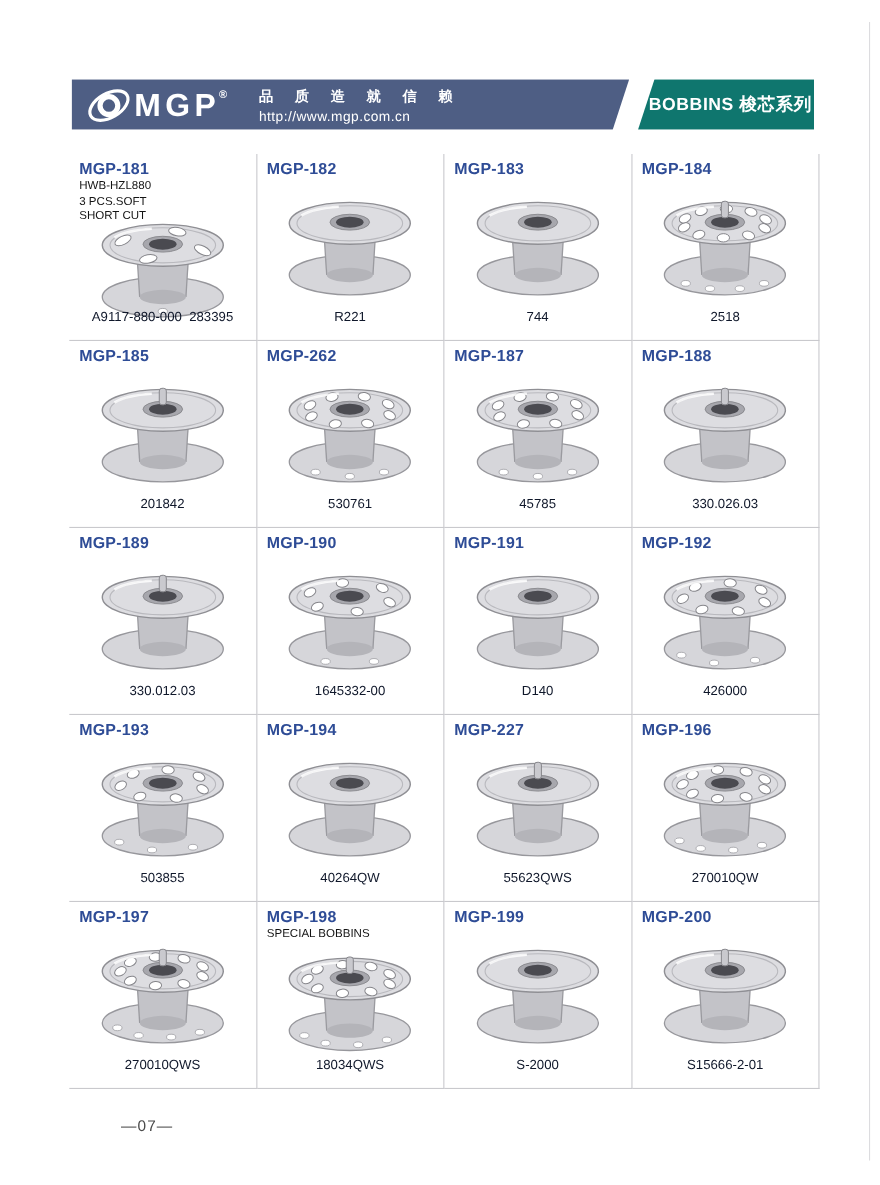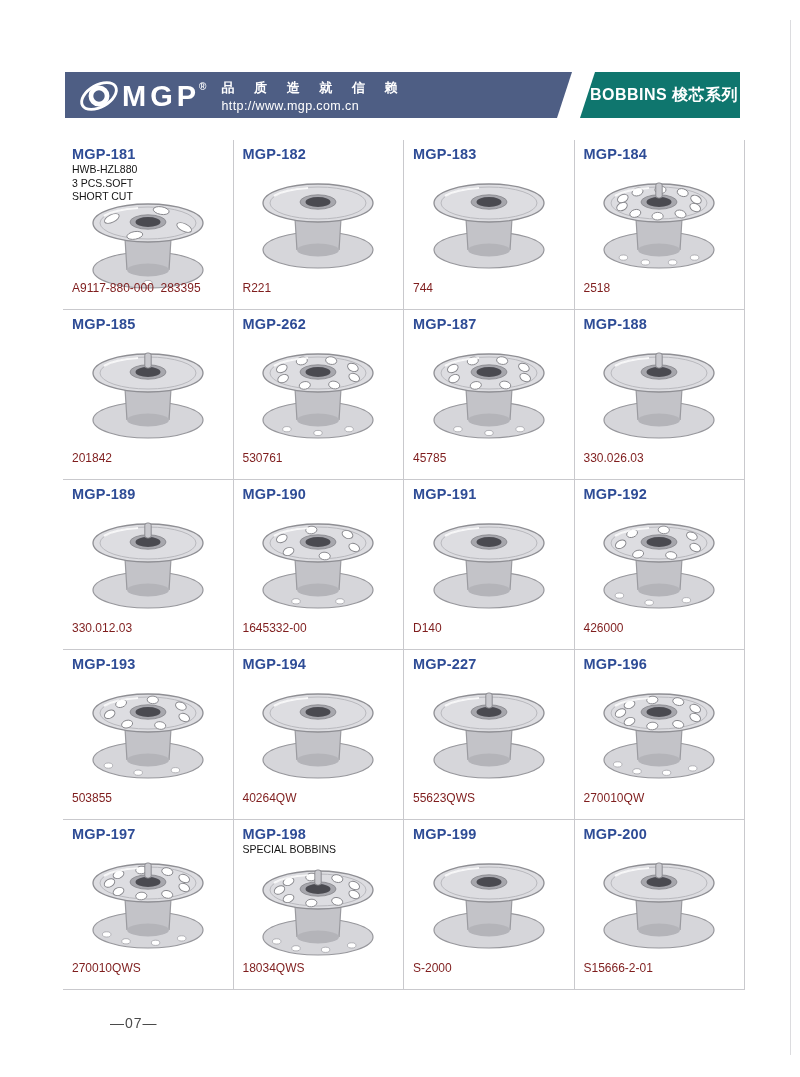--- a/index.html
+++ b/index.html
@@ -11,21 +11,21 @@
   .band{
     position:absolute;left:65px;top:72px;width:507px;height:46px;
     background:#4e5e84;color:#fff;
     clip-path:polygon(0 0,100% 0,calc(100% - 15px) 100%,0 100%);
     display:flex;align-items:center;
   }
   .logo{display:flex;align-items:flex-end;margin-left:13px;}
   .logo-icon{width:42px;height:38px;margin-top:2px;}
   .mgp-word{font-size:29px;font-weight:bold;letter-spacing:4px;line-height:38px;margin-left:2px;}
   .reg{font-size:10px;font-weight:bold;vertical-align:top;position:relative;top:-9px;left:-1px;}
-  .slogan-block{margin-left:10px;margin-top:1px;}
+  .slogan-block{margin-left:24px;margin-top:1px;}
   .slogan{font-size:13px;letter-spacing:8px;font-weight:bold;}
   .url{font-size:12.5px;letter-spacing:.4px;margin-top:2px;}
   .ribbon{
     position:absolute;left:580px;top:72px;width:160px;height:46px;
     background:#0f766e;color:#fff;font-weight:bold;font-size:16px;
     clip-path:polygon(15px 0,100% 0,100% 100%,0 100%);
     display:flex;align-items:center;justify-content:center;padding-left:8px;box-sizing:border-box;
     letter-spacing:.5px;
   }
   
@@ -35,21 +35,21 @@
   }
   .cell{
     height:170px;box-sizing:border-box;
     border-right:1px solid #c9c9cd;border-bottom:1px solid #c9c9cd;
     display:flex;flex-direction:column;padding:6px 9px 0 9px;
   }
   .model{color:#2e4c96;font-weight:bold;font-size:14.5px;letter-spacing:.2px;}
   .notes{font-size:10.5px;color:#141414;line-height:1.3;margin-top:1px;}
   .imgwrap{flex:1;display:flex;align-items:center;justify-content:center;min-height:0;}
   .imgwrap svg{max-height:112px;}
-  .pn{font-size:12px;color:#7f1d1d;margin:0 0 14px 0;white-space:pre;}
+  .pn{text-align:center;font-size:12px;color:#0f172a;margin:0 0 14px 0;white-space:pre;}
   
   .pagenum{position:absolute;left:63px;top:1015px;font-size:14px;color:#4a4a4a;letter-spacing:1px;margin-left:47px;}
   .edge-line{position:absolute;left:790px;top:20px;height:1035px;width:1px;background:#dcdcdf;}
 </style>
 </head>
 <body>
 
 <div class="band">
   <div class="logo">
     <svg class="logo-icon" viewBox="0 0 44 40">

